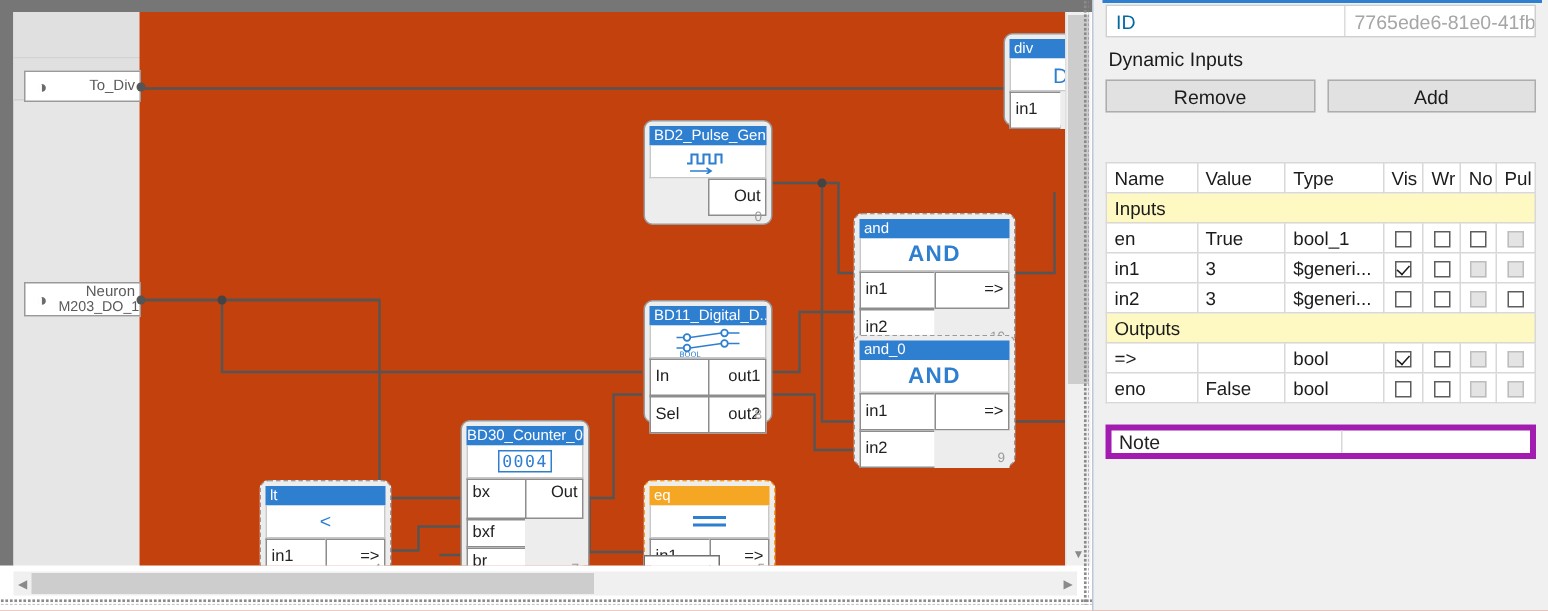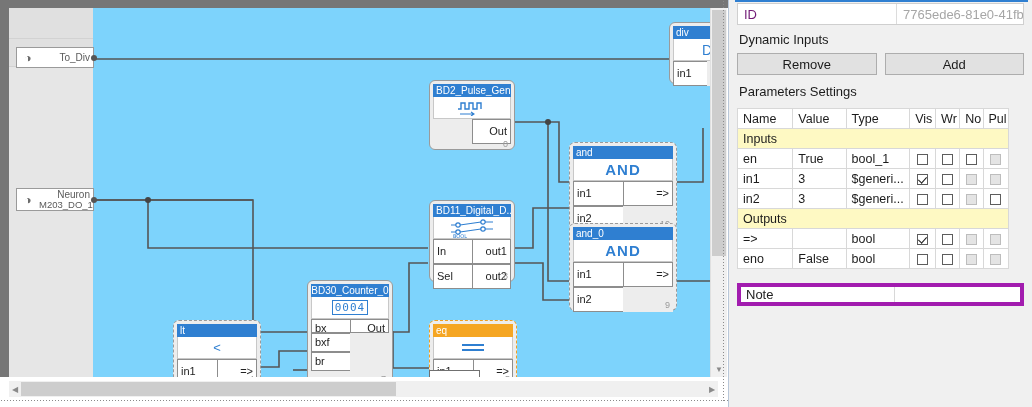--- a/index.html
+++ b/index.html
@@ -9,21 +9,21 @@
     font-size:12px;color:#222;background:#f0f0f0;
   }
   #app{position:relative;width:1032px;height:407px;}
 
   
   #editor{position:absolute;left:0;top:0;width:728px;height:407px;background:#ffffff;}
   .dark-gutter{position:absolute;left:0;top:0;width:9px;height:377px;background:#767676;}
   .top-gutter{position:absolute;left:0;top:0;width:728px;height:8px;background:#767676;}
   .left-col{position:absolute;left:9px;top:8px;width:84px;height:369px;background:#e6e6e6;}
   .left-col .lrow{position:absolute;left:0;width:84px;background:#e0e0e0;border-bottom:1px solid #d2d2d2;}
-  .canvas{position:absolute;left:93px;top:8px;width:617px;height:369px;background:#7dd3fc;overflow:hidden;}
+  .canvas{position:absolute;left:93px;top:8px;width:617px;height:369px;background:#c2410c;overflow:hidden;}
 
   
   .term{position:absolute;background:#ffffff;border:1px solid #9a9a9a;box-sizing:border-box;
         display:flex;align-items:center;}
   .term .tglyph{width:22px;display:flex;align-items:center;justify-content:center;color:#6b6b6b;font-size:12px;}
   .term .tlabel{flex:1;text-align:right;padding-right:3px;color:#5a5a5a;font-size:10px;line-height:10px;
                 overflow:hidden;white-space:nowrap;}
   .term .tlabel .l2{display:block;font-size:9.5px;}
   .term .pin{position:absolute;right:-4px;top:50%;margin-top:-3px;width:6px;height:6px;border-radius:50%;background:#555;}
 
@@ -76,30 +76,30 @@
   .dotted-right{position:absolute;left:722px;top:0;width:4px;height:403px;
      background-image:radial-gradient(#8a8a8a 40%,transparent 41%);background-size:3px 3px;}
 
   
   #panel{position:absolute;left:728px;top:0;width:304px;height:407px;background:#f0f0f0;
          border-left:1px solid #b9c7d8;box-sizing:border-box;}
   .toprule{position:absolute;left:6px;top:0;right:4px;height:2px;background:#2f7fd1;}
 
   .idrow{position:absolute;left:8px;top:3px;right:8px;height:22px;background:#ffffff;border:1px solid #cfcfcf;
          box-sizing:border-box;display:flex;align-items:center;}
-  .idrow .lbl{flex:0 0 152px;padding-left:6px;font-size:13px;color:#701a75;}
+  .idrow .lbl{flex:0 0 152px;padding-left:6px;font-size:13px;color:#0369a1;}
   .idrow .val{flex:1;height:100%;border-left:1px solid #dcdcdc;display:flex;align-items:center;
               padding-left:6px;color:#a6a6a6;font-size:13px;overflow:hidden;white-space:nowrap;}
 
   .sect{position:absolute;left:10px;font-size:13px;color:#1b1b1b;text-align:center;}
   .btnrow{position:absolute;left:8px;right:8px;display:flex;gap:8px;}
   .btn{flex:1;height:22px;background:#e1e1e1;border:1px solid #adadad;box-sizing:border-box;
        font-size:13px;display:flex;align-items:center;justify-content:center;color:#1b1b1b;cursor:default;}
 
-  table.params{position:absolute;left:8px;right:23px;border-collapse:collapse;table-layout:fixed;background:#ffffff;}
+  table.params{position:absolute;left:8px;right:8px;border-collapse:collapse;table-layout:fixed;background:#ffffff;}
   table.params th,table.params td{border:1px solid #d8d8d8;font-weight:normal;font-size:12.5px;
        padding:0 0 0 5px;height:20px;text-align:left;color:#1b1b1b;box-sizing:border-box;}
   table.params th{font-size:12.5px;}
   table.params tr.grouprow td{background:#fef9c3;padding-left:5px;}
   table.params td.ck{text-align:center;padding:0;}
   .cb{display:inline-block;width:11px;height:11px;border:1px solid #5d5d5d;background:#ffffff;position:relative;
       vertical-align:middle;box-sizing:border-box;}
   .cb.dis{background:#e4e4e4;border-color:#bdbdbd;}
   .cb.on:after{content:"";position:absolute;left:2px;top:0px;width:4px;height:7px;
       border:solid #1b1b1b;border-width:0 1.6px 1.6px 0;transform:rotate(42deg);}
@@ -216,21 +216,21 @@
         </div>
         <div class="num">8</div>
       </div>
 
       <div class="blk solid" id="b-counter" style="left:214px;top:272px;width:86px;height:105px;">
         <div class="title ctr">BD30_Counter_0</div>
         <div class="icon">
           <span class="sevenseg">0004</span>
         </div>
         <div class="ports">
-          <div class="prow" style="height:14px;">
+          <div class="prow" style="height:27px;">
             <div class="pin-l" style="line-height:17px;">bx</div>
             <div class="pin-r" style="line-height:17px;">Out</div>
           </div>
           <div class="prow" style="height:19px;">
             <div class="pin-l" style="line-height:17px;">bxf</div>
             <div class="pin-r pin-empty"></div>
           </div>
           <div class="prow" style="height:19px;">
             <div class="pin-l" style="line-height:17px;">br</div>
             <div class="pin-r pin-empty"></div>
@@ -346,21 +346,20 @@
       <span class="val">7765ede6-81e0-41fb-9...</span>
     </div>
 
     <div class="sect" style="top:32px;">Dynamic Inputs</div>
 
     <div class="btnrow" style="top:53px;">
       <div class="btn">Remove</div>
       <div class="btn">Add</div>
     </div>
 
-    <div class="sect" style="top:84px;">Parameters Settings</div>
 
     <table class="params" style="top:108px;">
       <colgroup>
         <col style="width:62px">
           <col style="width:60px">
           <col style="width:66px">
         <col style="width:27px">
           <col style="width:25px">
           <col style="width:24px">
           <col style="width:26px">

